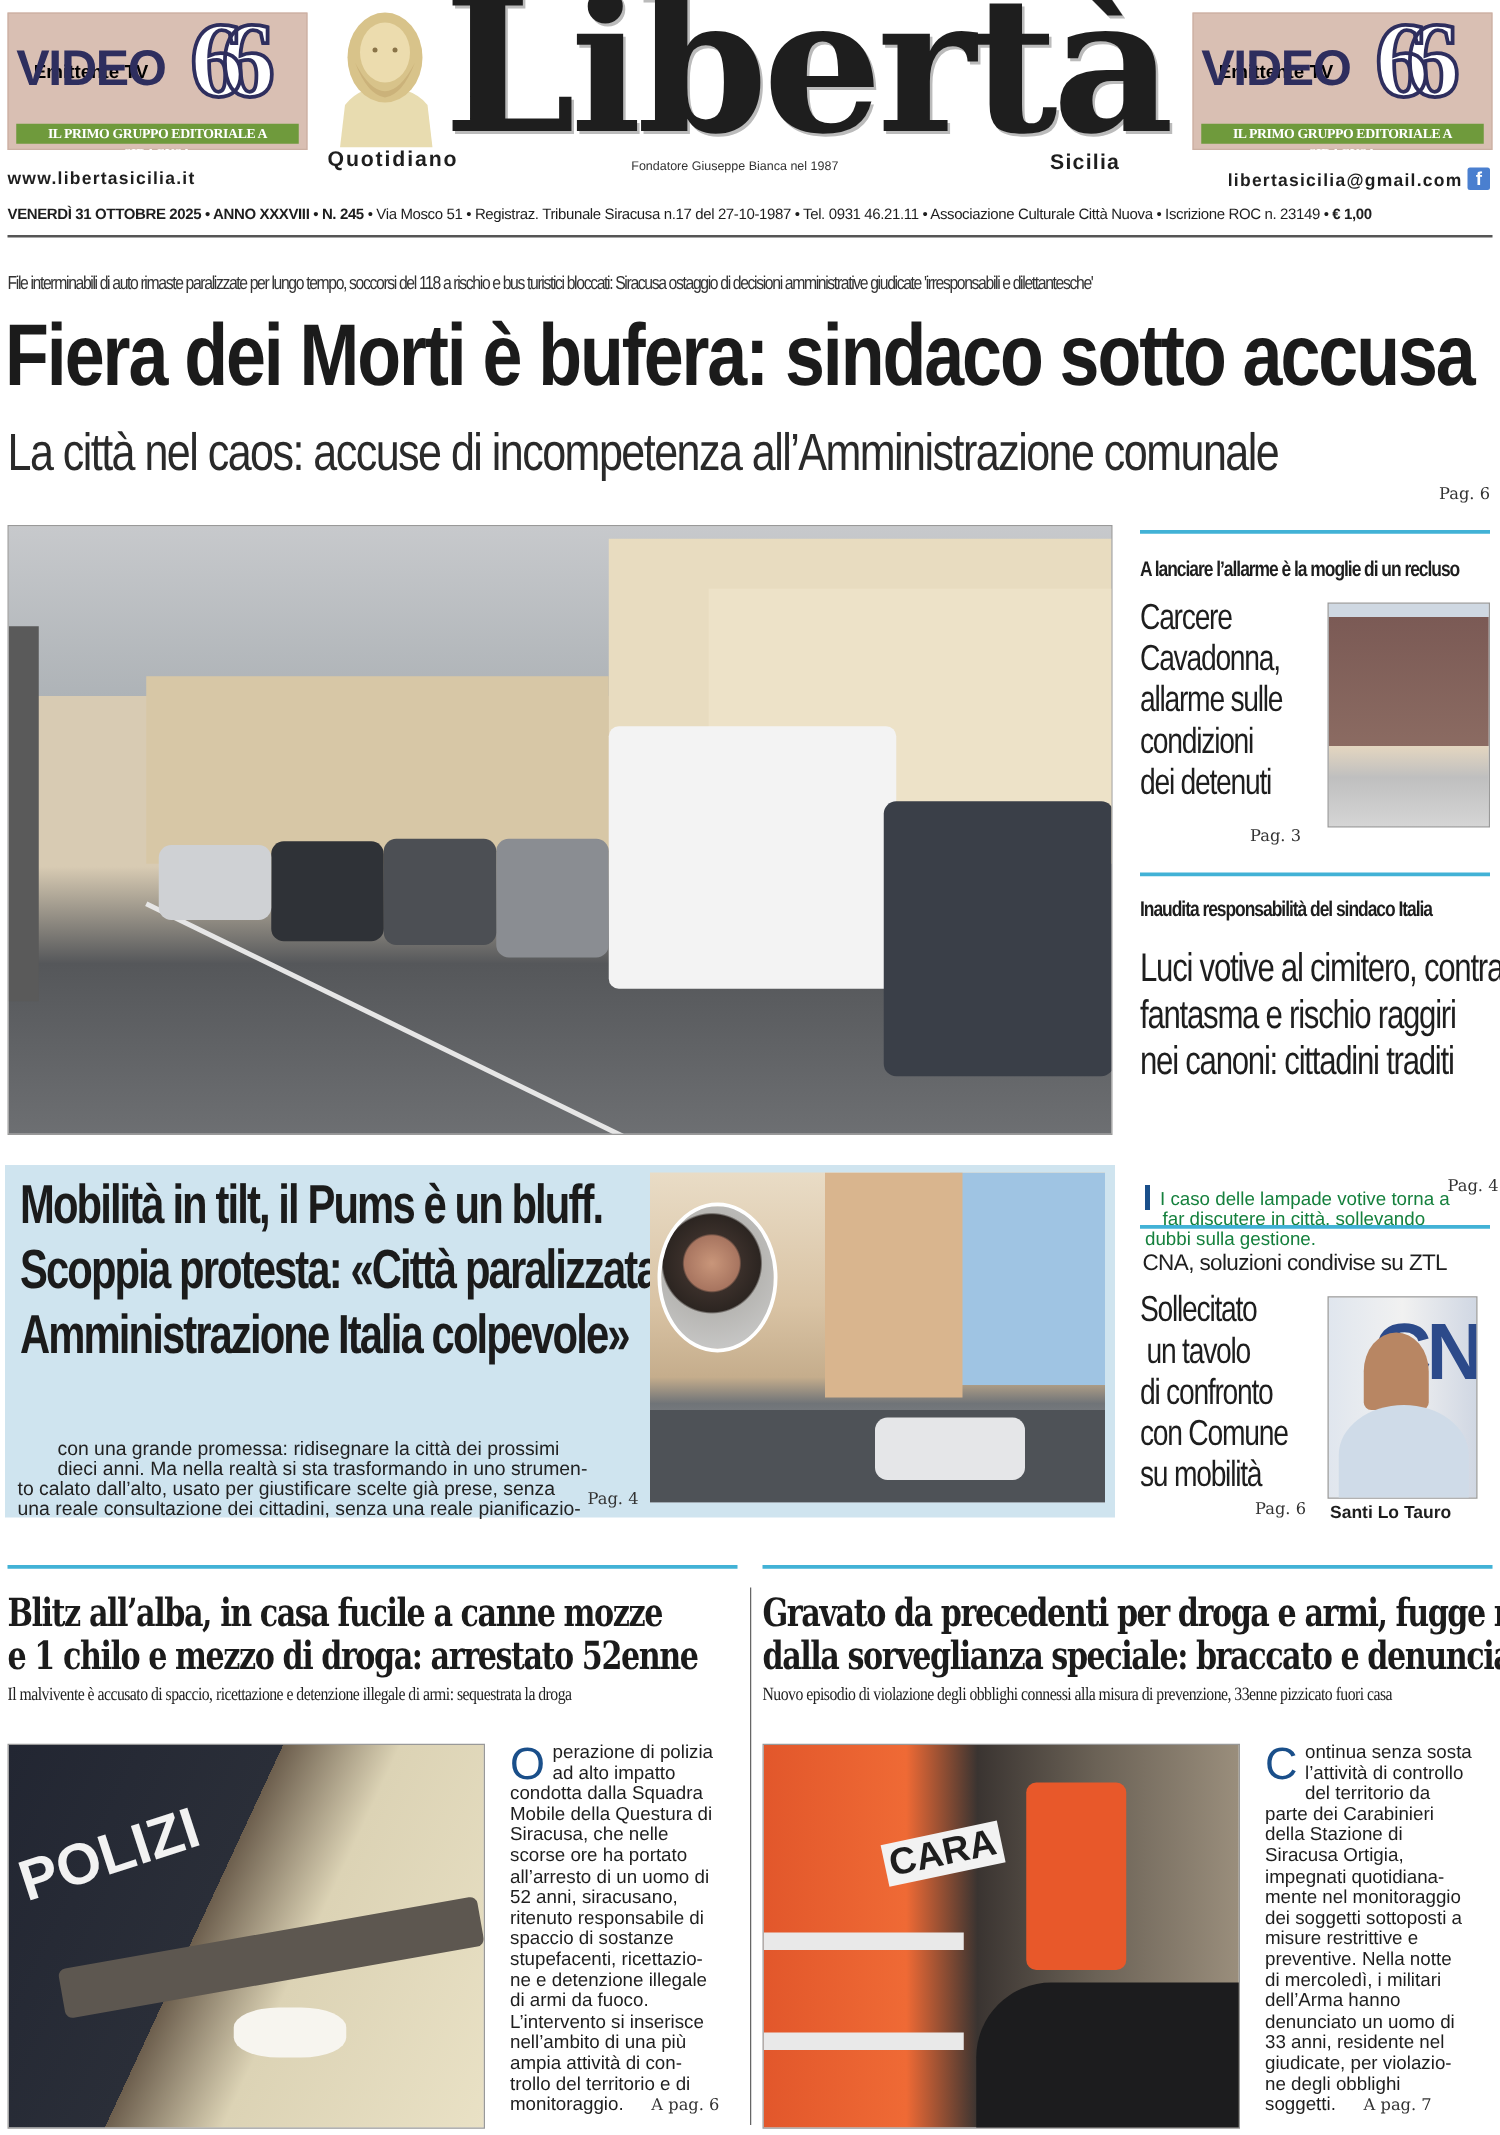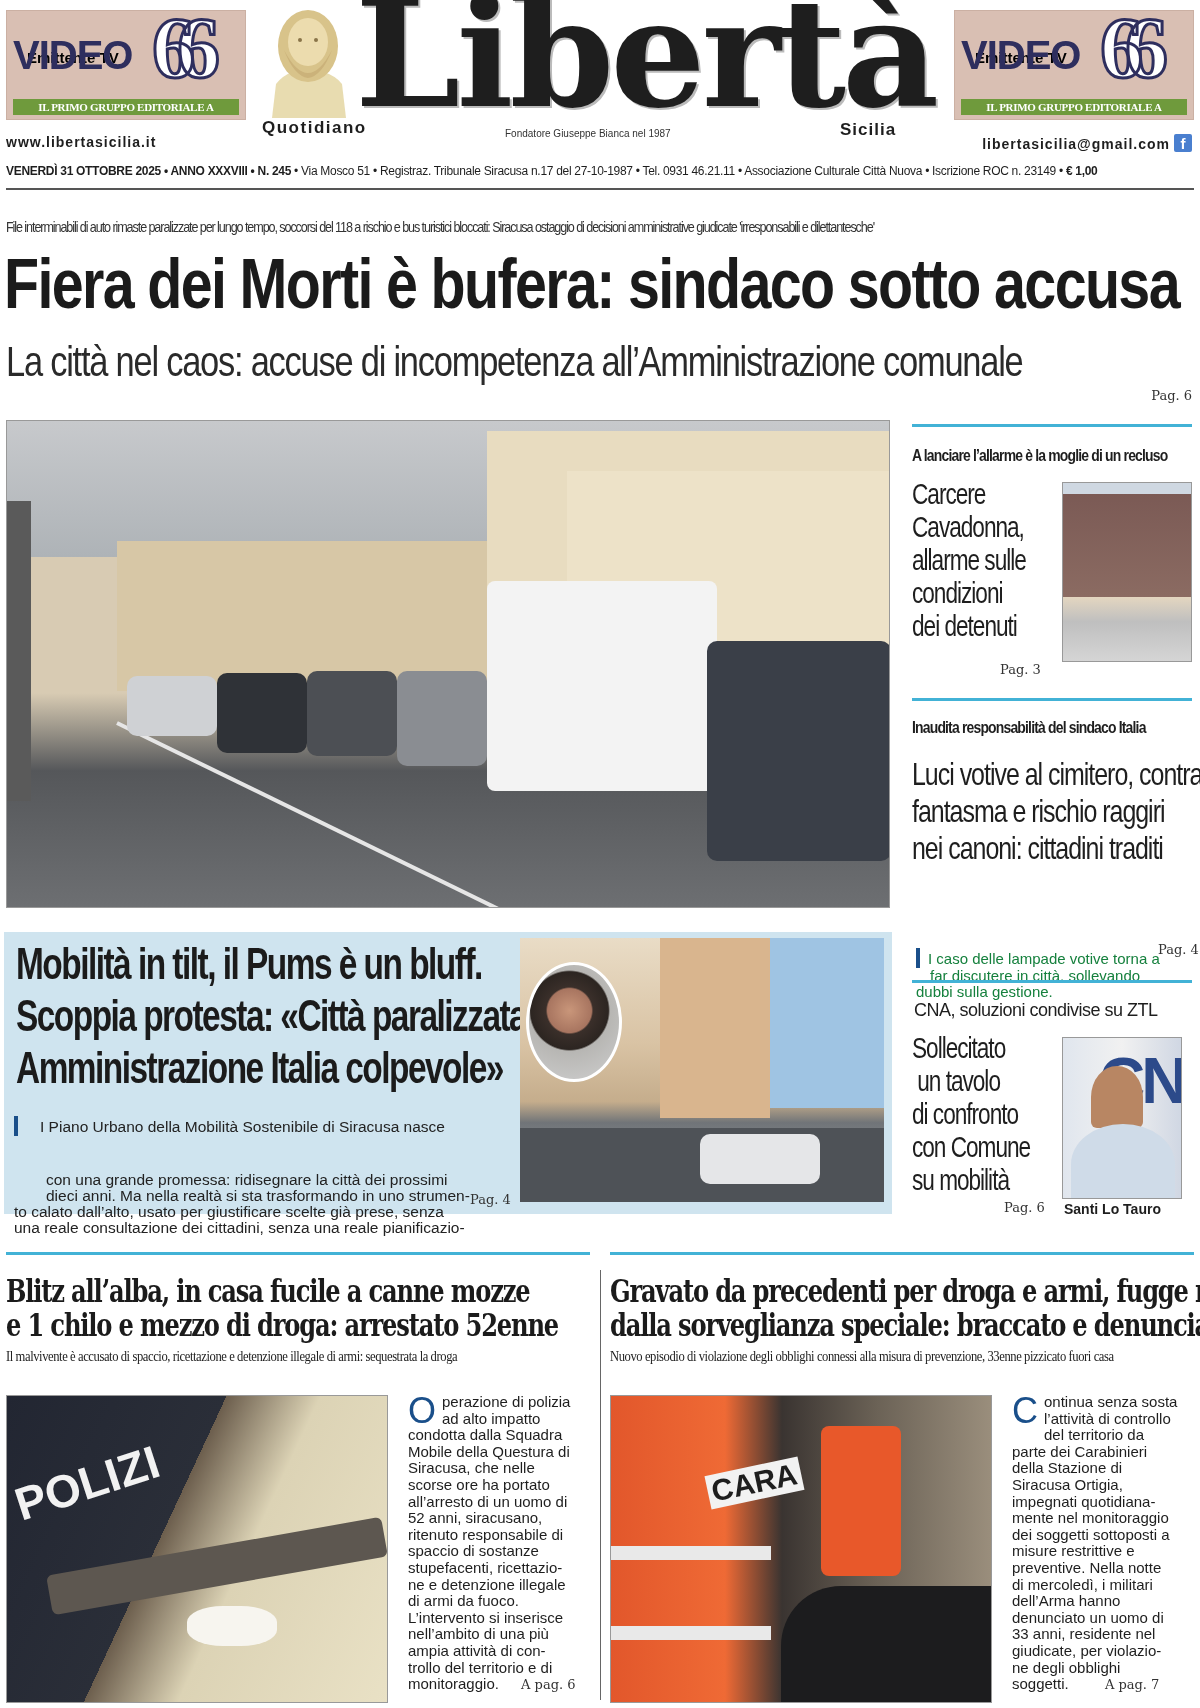--- a/index.html
+++ b/index.html
@@ -180,21 +180,20 @@
 <div class="abs pag" style="left:1004px; top:1200px;">Pag. 6</div>
 <div class="abs" style="left:1064px; top:1201px; font:bold 14px 'Liberation Sans', sans-serif;">Santi Lo Tauro</div>
 
 <div class="mob-box">
   <div class="mob-head">
     <div>Mobilità in tilt, il Pums è un bluff.</div>
     <div>Scoppia protesta: «Città paralizzata,</div>
     <div>Amministrazione Italia colpevole»</div>
   </div>
   <div class="mob-body">
-    <div><span class="bar-accent"></span><span style="padding-left:14px;">I Piano Urbano della Mobilità Sostenibile di Siracusa nasce</span></div>
     <div class="indent1">con una grande promessa: ridisegnare la città dei prossimi</div>
     <div class="indent2">dieci anni. Ma nella realtà si sta trasformando in uno strumen-</div>
     <div>to calato dall’alto, usato per giustificare scelte già prese, senza</div>
     <div>una reale consultazione dei cittadini, senza una reale pianificazio-</div>
   </div>
   <div class="abs pag" style="left:466px; top:260px;">Pag. 4</div>
 </div>
 <div class="photo photo-traffic">
   <div style="position:absolute; left:240px; top:0; width:124px; height:170px; background:#9fc4e3;"></div>
   <div style="position:absolute; left:140px; top:0; width:110px; height:180px; background:#d9b58e;"></div>
@@ -263,14 +262,14 @@
   <div>mente nel monitoraggio</div>
   <div>dei soggetti sottoposti a</div>
   <div>misure restrittive e</div>
   <div>preventive. Nella notte</div>
   <div>di mercoledì, i militari</div>
   <div>dell’Arma hanno</div>
   <div>denunciato un uomo di</div>
   <div>33 anni, residente nel</div>
   <div>giudicate, per violazio-</div>
   <div>ne degli obblighi</div>
-  <div><span>soggetti.</span> <span class="pag" style="margin-left:32px;">A pag. 7</span></div>
+  <div><span>soggetti.</span> <span class="pag" style="margin-left:18px;">A pag. 7</span></div>
 </div>
 
 </body></html>

